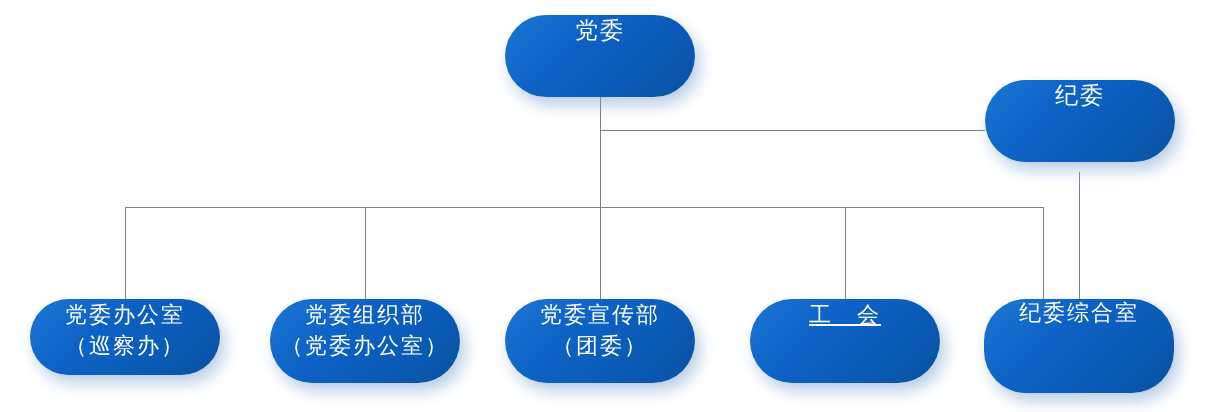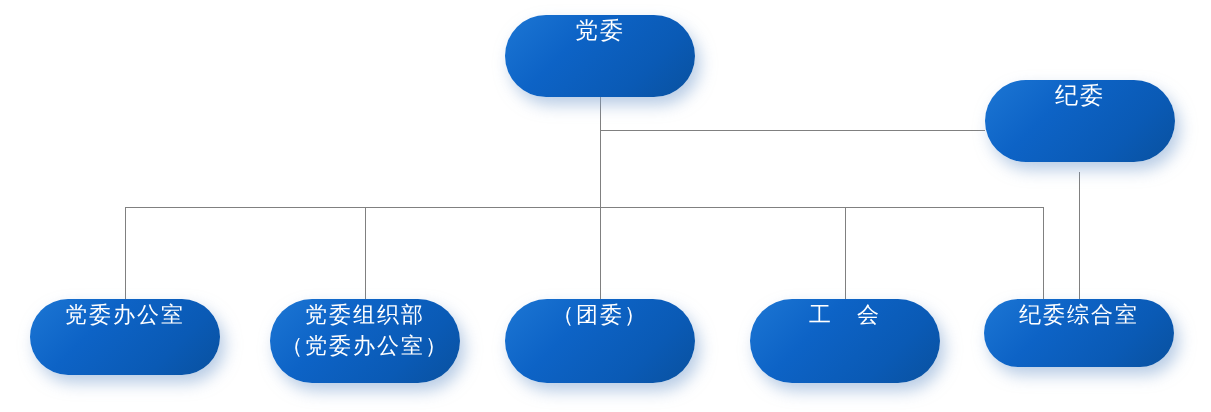--- a/index.html
+++ b/index.html
@@ -39,22 +39,22 @@
   }
   .hline { height: 1px; }
   .vline { width: 1px; }
 
   
   #node-party-committee      { left: 505px; top: 15px;  width: 190px; height: 82px; }
   #node-discipline-committee { left: 985px; top: 80px;  width: 190px; height: 82px; }
   #node-party-office         { left: 30px;  top: 299px; width: 190px; height: 76px; }
   #node-organization-dept    { left: 270px; top: 299px; width: 190px; height: 84px; }
   #node-publicity-dept       { left: 505px; top: 299px; width: 190px; height: 84px; }
-  #node-labor-union          { left: 750px; top: 299px; width: 190px; height: 84px; }
-  #node-discipline-office    { left: 984px; top: 299px; width: 190px; height: 68px; }
+  #node-labor-union          { left: 750px; top: 299px; width: 190px; height: 84px; text-decoration: underline; }
+  #node-discipline-office    { left: 984px; top: 299px; width: 190px; height: 94px; font-family: Liberation Mono, monospace; }
 
   
   #conn-party-vertical       { left: 600px;  top: 97px;  height: 202px; } 
   #conn-party-to-discipline  { left: 600px;  top: 130px; width: 385px; }  
   #conn-discipline-vertical  { left: 1079px; top: 172px; height: 127px; } 
   #conn-bus                  { left: 125px;  top: 207px; width: 918px; }  
   #conn-drop-party-office    { left: 125px;  top: 207px; height: 92px; }
   #conn-drop-organization    { left: 365px;  top: 207px; height: 92px; }
   #conn-drop-labor-union     { left: 845px;  top: 207px; height: 92px; }
   #conn-drop-discipline-office { left: 1043px; top: 207px; height: 92px; }
@@ -76,28 +76,30 @@
   <div class="node top" id="node-party-committee">
     <span>党委</span>
   </div>
 
   <div class="node top" id="node-discipline-committee">
     <span>纪委</span>
   </div>
 
   <div class="node" id="node-party-office">
     <span>党委办公室</span>
+    <span>（巡察办）</span>
   </div>
 
   <div class="node" id="node-organization-dept">
     <span>党委组织部</span>
     <span>（党委办公室）</span>
   </div>
 
   <div class="node" id="node-publicity-dept">
+    <span>党委宣传部</span>
     <span>（团委）</span>
   </div>
 
   <div class="node" id="node-labor-union">
     <span>工　会</span>
   </div>
 
   <div class="node" id="node-discipline-office">
     <span>纪委综合室</span>
   </div>

